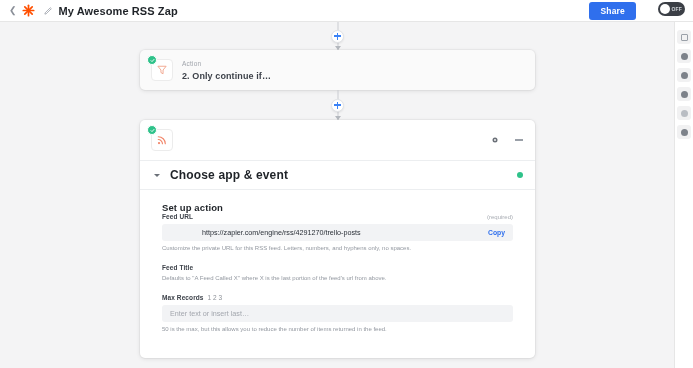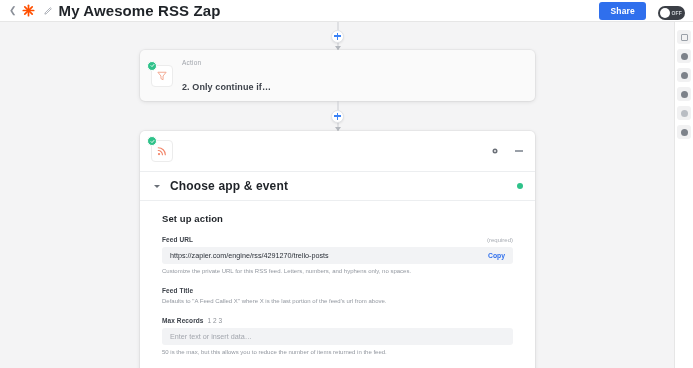--- a/index.html
+++ b/index.html
@@ -28,25 +28,25 @@
     width: 13px; height: 13px; margin-left: 2px;
     position: relative; flex: none;
   }
   .zap-logo svg { display: block; }
   .pencil-ico {
     margin-left: 9px; color: #9aa0a8; flex: none;
     display: flex; align-items: center; cursor: pointer;
   }
   .zap-title {
     margin-left: 6px;
-    font-size: 15px; font-weight: bold; color: #1f2328;
+    font-size: 11px; font-weight: bold; color: #1f2328;
     letter-spacing: .1px; white-space: nowrap;
   }
   .topbar-right {
-    margin-left: auto; display: flex; align-items: flex-end; gap: 12px;
+    margin-left: auto; display: flex; align-items: flex-start; gap: 22px;
     padding-right: 2px;
   }
   .share-btn {
     background: #2f6fed; color: #fff;
     font-size: 8.5px; font-weight: bold;
     border: none; border-radius: 3px;
     padding: 4px 11px; cursor: pointer;
     letter-spacing: .2px;
   }
   .toggle {
@@ -147,21 +147,21 @@
     background: #ffffff; border: 1px solid #ececec;
     display: flex; align-items: center; justify-content: center;
   }
   .check-badge {
     position: absolute; top: -4px; left: -4px;
     width: 10px; height: 10px; border-radius: 50%;
     background: #2fc28a; border: 1.5px solid #ffffff;
     display: flex; align-items: center; justify-content: center;
   }
   .check-badge svg { display: block; }
-  .card-head-txt { display: flex; flex-direction: column; gap: 16px; min-width: 0; }
+  .card-head-txt { display: flex; flex-direction: column; gap: 4px; min-width: 0; }
   .kicker { font-size: 6.5px; color: #a0a4ab; letter-spacing: .2px; }
   .step-title { font-size: 9px; font-weight: bold; color: #1f2328; letter-spacing: .1px; }
   .step-title.muted { color: #3d424a; }
   .head-actions { margin-left: auto; display: flex; align-items: center; gap: 16px; }
   .gear-ico { cursor: pointer; display: flex; }
   .collapse-ico { width: 8px; height: 1.3px; background: #9aa0a8; cursor: pointer; }
 
   
   .sec-row {
     display: flex; align-items: center;
@@ -182,38 +182,38 @@
     border-radius: 50%; background: #2fc28a;
   }
 
   
   .form-panel {
     border-top: 1px solid #eceef0;
     padding: 12px 22px 14px 22px;
   }
   .form-h2 {
     font-size: 9.5px; font-weight: bold; color: #1f2328;
-    margin-bottom: 12px; letter-spacing: .1px;
+    letter-spacing: .1px;
   }
   .field { margin-bottom: 11px; }
   .field-top {
     display: flex; align-items: baseline;
     margin-bottom: 4px;
   }
   .field-label { font-size: 6.5px; font-weight: bold; color: #3d424a; letter-spacing: .1px; }
   .field-hintinline { font-size: 6.5px; color: #8d9198; margin-left: 4px; font-weight: normal; }
   .field-req { margin-left: auto; font-size: 6px; color: #a8acb3; }
   .input {
     background: #f2f3f5; border-radius: 3px;
     height: 17px; display: flex; align-items: center;
     padding: 0 8px;
     font-size: 7.2px; color: #2b3038;
     cursor: text;
   }
-  .input .val { white-space: nowrap; overflow: hidden; text-overflow: ellipsis; }
+  .input .val { white-space: nowrap; overflow: hidden; text-overflow: ellipsis; margin-left: 32px; }
   .input .ph { color: #a2a6ad; }
   .input .copy {
     margin-left: auto; color: #2f6fed; font-size: 6.8px;
     font-weight: bold; cursor: pointer; padding-left: 6px;
   }
   .helper { font-size: 6px; color: #9398a0; margin-top: 4px; line-height: 1.3; }
 </style>
 </head>
 <body>
 
@@ -346,21 +346,21 @@
           </div>
           <div class="helper">Defaults to "A Feed Called X" where X is the last portion of the feed's url from above.</div>
         </div>
 
         <div class="field">
           <div class="field-top">
             <span class="field-label">Max Records</span>
             <span class="field-hintinline">1 2 3</span>
           </div>
           <div class="input">
-            <span class="ph">Enter text or insert data…</span>
+            <span class="ph">Enter text or insert last…</span>
           </div>
           <div class="helper">50 is the max, but this allows you to reduce the number of items returned in the feed.</div>
         </div>
 
       </div>
     </div>
 
   </div>
 </div>
 

